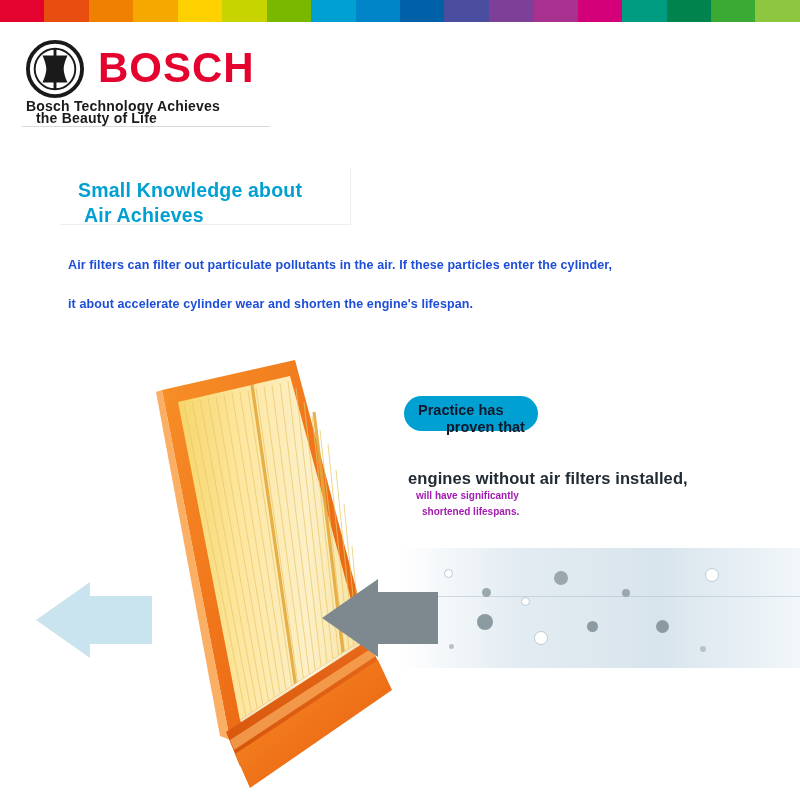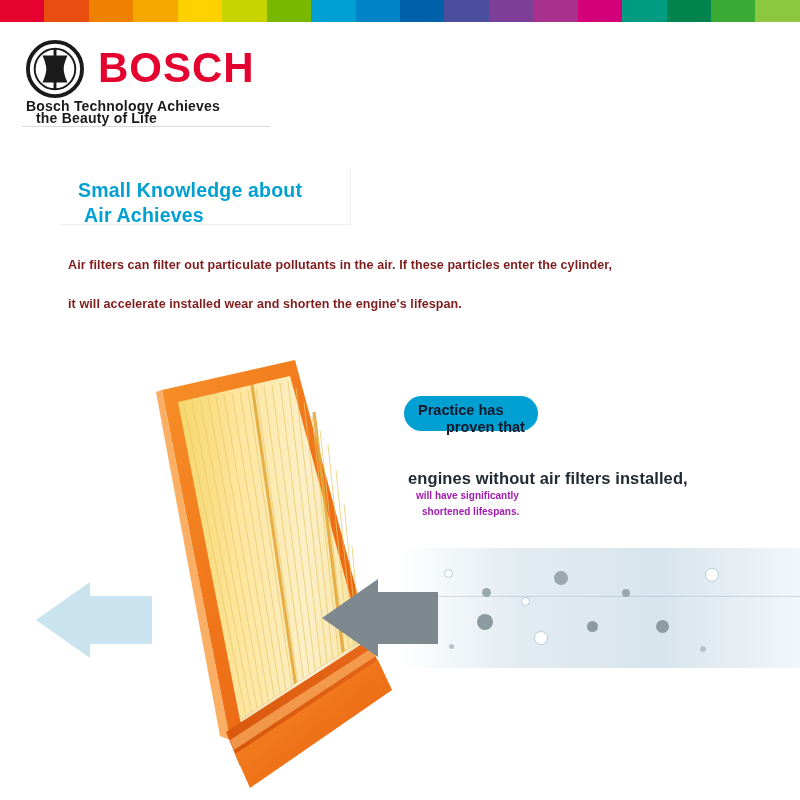--- a/index.html
+++ b/index.html
@@ -105,21 +105,21 @@
   .heading .l2 { display: block; padding-left: 6px; }
 
   
   .para {
     position: absolute;
     left: 68px;
     top: 246px;
     width: 680px;
     font-size: 12.5px;
     font-weight: bold;
-    color: #7f1d1d;
+    color: #1d4ed8;
     line-height: 39px;
     letter-spacing: 0.1px;
   }
 
   
   .dust-strip {
     position: absolute;
     left: 400px;
     top: 548px;
     width: 400px;
@@ -260,21 +260,21 @@
   </div>
 
   <div class="heading-box"></div>
   <div class="heading">
     <span>Small Knowledge about</span>
     <span class="l2">Air Achieves</span>
   </div>
 
   <div class="para">
     <div>Air filters can filter out particulate pollutants in the air. If these particles enter the cylinder,</div>
-    <div>it will accelerate installed wear and shorten the engine's lifespan.</div>
+    <div>it about accelerate cylinder wear and shorten the engine's lifespan.</div>
   </div>
 
   <div class="dust-strip"></div>
   <div class="dust-line"></div>
 
   <div class="dot" style="left:444px; top:569px; width:7px; height:7px; background:#ffffff; border:1px solid #b9ccd6;"></div>
   <div class="dot" style="left:482px; top:588px; width:9px; height:9px; background:#9aa7ad;"></div>
   <div class="dot" style="left:521px; top:597px; width:7px; height:7px; background:#ffffff; border:1px solid #b9ccd6;"></div>
   <div class="dot" style="left:554px; top:571px; width:14px; height:14px; background:#9aa7ad;"></div>
   <div class="dot" style="left:622px; top:589px; width:8px; height:8px; background:#9aa7ad;"></div>

